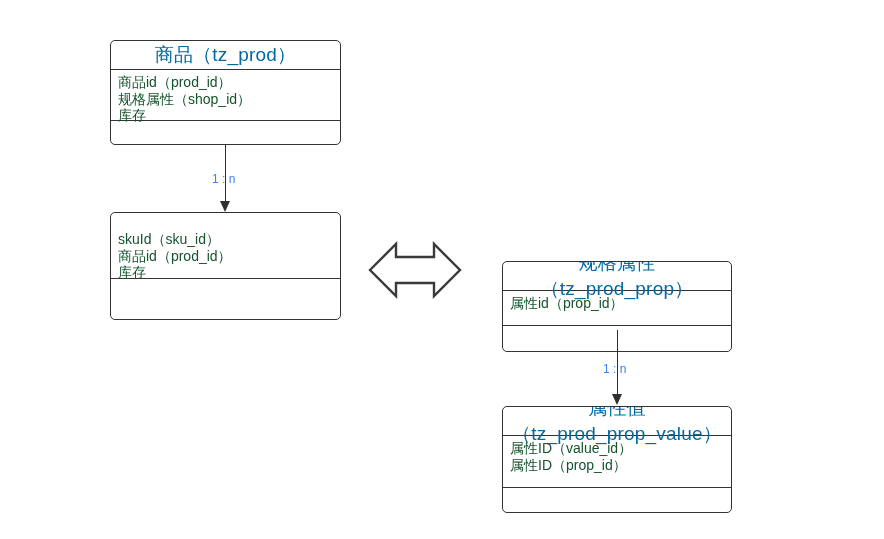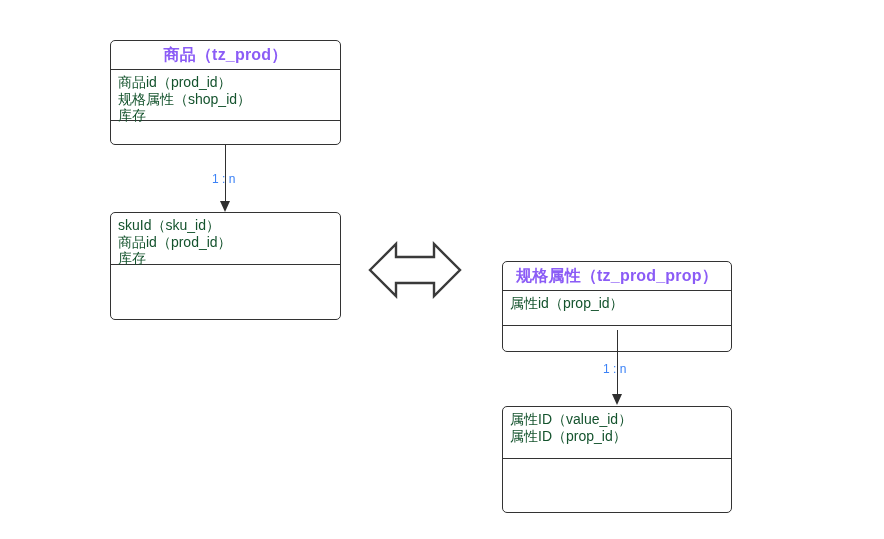--- a/index.html
+++ b/index.html
@@ -23,23 +23,23 @@
     position: absolute;
     box-sizing: border-box;
     border: 1.6px solid #333333;
     border-radius: 5px;
     background: #ffffff;
     overflow: hidden;
   }
   .entity-header {
     box-sizing: border-box;
     text-align: center;
-    font-weight: bold;
-    font-size: 16px;
-    color: #8b5cf6;
+    font-weight: normal;
+    font-size: 19px;
+    color: #0369a1;
     border-bottom: 1.6px solid #333333;
     display: flex;
     align-items: center;
     justify-content: center;
     letter-spacing: 0.2px;
   }
   .entity-body {
     box-sizing: border-box;
     border-bottom: 1.6px solid #333333;
     padding: 4px 6px 4px 7px;
@@ -94,37 +94,38 @@
     <div class="entity-header" style="height:29px;">商品（tz_prod）</div>
     <div class="entity-body" style="height:51px;">
       <div class="entity-field">商品id（prod_id）</div>
       <div class="entity-field">规格属性（shop_id）</div>
       <div class="entity-field">库存</div>
     </div>
     <div class="entity-footer" style="height:22px;"></div>
   </div>
 
   <div class="entity" style="left:110px; top:212px; width:231px; height:108px;">
-    <div class="entity-body" style="height:52px;">
+    <div class="entity-body" style="height:52px;margin-top:14px;">
       <div class="entity-field">skuId（sku_id）</div>
       <div class="entity-field">商品id（prod_id）</div>
       <div class="entity-field">库存</div>
     </div>
     <div class="entity-footer" style="height:24px;"></div>
   </div>
 
   <div class="entity" style="left:502px; top:239px; width:230px; height:91px;margin-top:22px;">
     <div class="entity-header" style="height:29px;">规格属性（tz_prod_prop）</div>
     <div class="entity-body" style="height:35px;">
       <div class="entity-field">属性id（prop_id）</div>
     </div>
     <div class="entity-footer" style="height:24px;"></div>
   </div>
 
   <div class="entity" style="left:502px; top:406px; width:230px; height:107px;">
+    <div class="entity-header" style="height:29px;">属性值（tz_prod_prop_value）</div>
     <div class="entity-body" style="height:52px;">
       <div class="entity-field">属性ID（value_id）</div>
       <div class="entity-field">属性ID（prop_id）</div>
     </div>
     <div class="entity-footer" style="height:23px;"></div>
   </div>
 
   <div class="connector" style="left:0; top:0; width:884px; height:539px; pointer-events:none;">
     <div class="conn-line" style="left:225px; top:145px; height:56px;"></div>
     <div class="conn-head" style="left:219.5px; top:201px;"></div>

